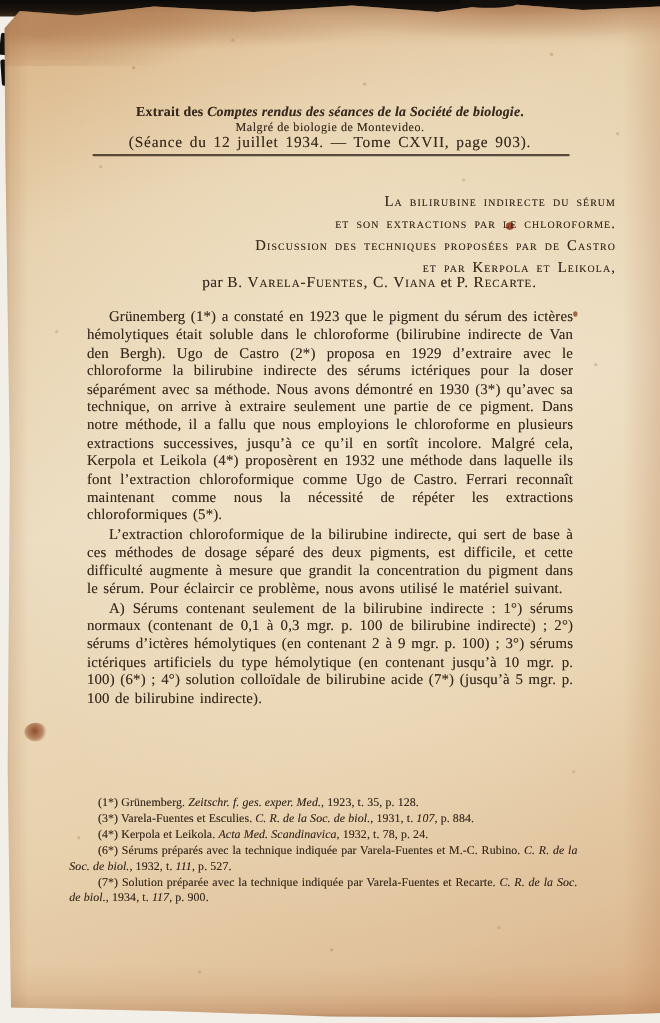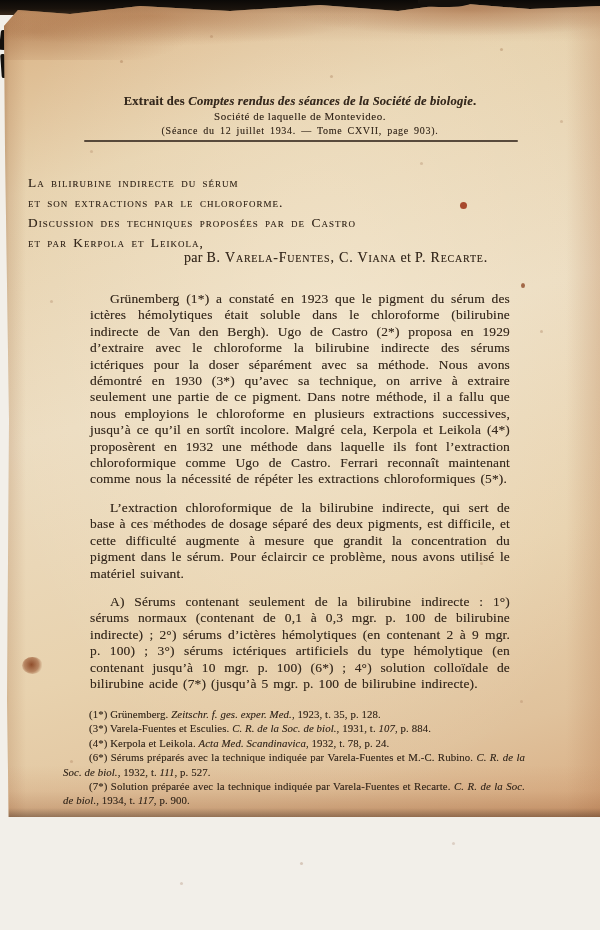--- a/index.html
+++ b/index.html
@@ -13,21 +13,21 @@
     position:absolute;left:0;top:0;width:600px;height:15px;
     background:linear-gradient(to bottom,#0b0907 0%,#1a130d 60%,#3a2a1c 100%);
   }
   .scan-mark{position:absolute;background:#14100c;border-radius:2px;}
   .mark1{left:0;top:30px;width:7px;height:20px;transform:rotate(6deg);}
   .mark2{left:1px;top:54px;width:5px;height:24px;transform:rotate(-4deg);}
   .mark3{left:418px;top:0;width:52px;height:7px;border-radius:0 0 60% 60%;}
 
   
   .paper{
-    position:absolute;left:0;top:0;width:600px;height:817px;
+    position:absolute;left:0;top:0;width:600px;height:930px;
     background:
       radial-gradient(ellipse 430px 620px at 54% 40%, rgba(255,250,235,.30), rgba(255,250,235,0) 78%),
       linear-gradient(163deg,#d9b183 0%,#e7d2ae 20%,#ecdcc0 45%,#e8d2ae 70%,#e0c29c 88%,#d8ad83 100%);
     clip-path:polygon(
       4px 26px, 18px 10px, 70px 14px, 140px 6px, 230px 11px, 320px 5px,
       398px 11px, 455px 3px, 530px 9px, 600px 6px,
       600px 921px, 480px 925px, 300px 924px, 150px 919px, 10px 916px,
       7px 700px, 9px 420px, 5px 150px);
     color:#35291e;
   }
@@ -57,33 +57,33 @@
       540px 330px 0 rgba(135,82,48,.25),150px 520px 0 rgba(135,82,48,.18),
       480px 562px 0 rgba(135,82,48,.22),70px 760px 0 rgba(135,82,48,.22),
       520px 700px 0 rgba(135,82,48,.20),300px 862px 0 rgba(135,82,48,.25),
       180px 882px 0 rgba(135,82,48,.22),452px 842px 0 rgba(135,82,48,.20);}
 
   
   .ink{color:#35291e;text-shadow:0 0 .5px rgba(58,40,22,.45);}
   .page-header{position:absolute;top:94px;left:0;width:100%;text-align:center;}
   .h1{font-size:12.6px;font-weight:bold;line-height:15px;letter-spacing:.2px;}
   .h2{font-size:11px;line-height:14px;letter-spacing:.5px;}
-  .h3{font-size:10px;line-height:15px;letter-spacing:.7px;word-spacing:2px;}
+  .h3{font-size:14px;line-height:15px;letter-spacing:.7px;word-spacing:2px;}
   .rule{position:absolute;left:84px;top:140px;width:434px;height:2px;background:#43362a;opacity:.88;border-radius:1px;}
 
-  .title-block{position:absolute;top:173px;left:28px;width:520px;text-align:left;
+  .title-block{position:absolute;top:173px;left:40px;width:520px;text-align:right;
     font-variant:small-caps;font-size:13.4px;line-height:20px;letter-spacing:1px;word-spacing:2px;}
   .byline{position:absolute;top:250px;left:0;width:100%;text-align:center;font-size:14px;letter-spacing:.3px;padding-left:36px;}
   .sc{font-variant:small-caps;letter-spacing:.8px;}
 
   .body-text{position:absolute;left:78px;top:279px;width:444px;
     font-size:13.5px;line-height:16.4px;text-align:justify;letter-spacing:.15px;word-spacing:1.4px;}
-  .body-text p{margin:12px;text-indent:20px;}
+  .body-text p{margin:1px;text-indent:20px;}
 
-  .footnotes{position:absolute;left:63px;top:707px;width:462px;
+  .footnotes{position:absolute;left:63px;top:723px;width:462px;
     font-size:10.8px;line-height:14.4px;text-align:justify;letter-spacing:.1px;}
   .footnotes p{margin:0;text-indent:26px;}
 </style>
 </head>
 <body>
 
 <div class="scan-top"></div>
 <div class="scan-mark mark1"></div>
 <div class="scan-mark mark2"></div>
 
@@ -92,21 +92,21 @@
   <div class="edge-left"></div>
   <div class="edge-right"></div>
   <div class="edge-bottom"></div>
   <div class="specks"></div>
   <div class="spot-brown"></div>
   <div class="dot-red"></div>
   <div class="speck-a"></div>
 
   <div class="page-header">
     <div class="h1"><span>Extrait des </span><i>Comptes rendus des séances de la Société de biologie</i><span>.</span></div>
-    <div class="h2">Société de laquelle de Montevideo.</div>
+    <div class="h2">Malgré de biologie de Montevideo.</div>
     <div class="h3">(Séance du 12 juillet 1934. — Tome CXVII, page 903).</div>
   </div>
 
   <div class="rule"></div>
 
   <div class="title-block">
     <div>La bilirubine indirecte du sérum</div>
     <div>et son extractions par le chloroforme.</div>
     <div>Discussion des techniques proposées par de Castro</div>
     <div>et par Kerpola et Leikola,</div>

